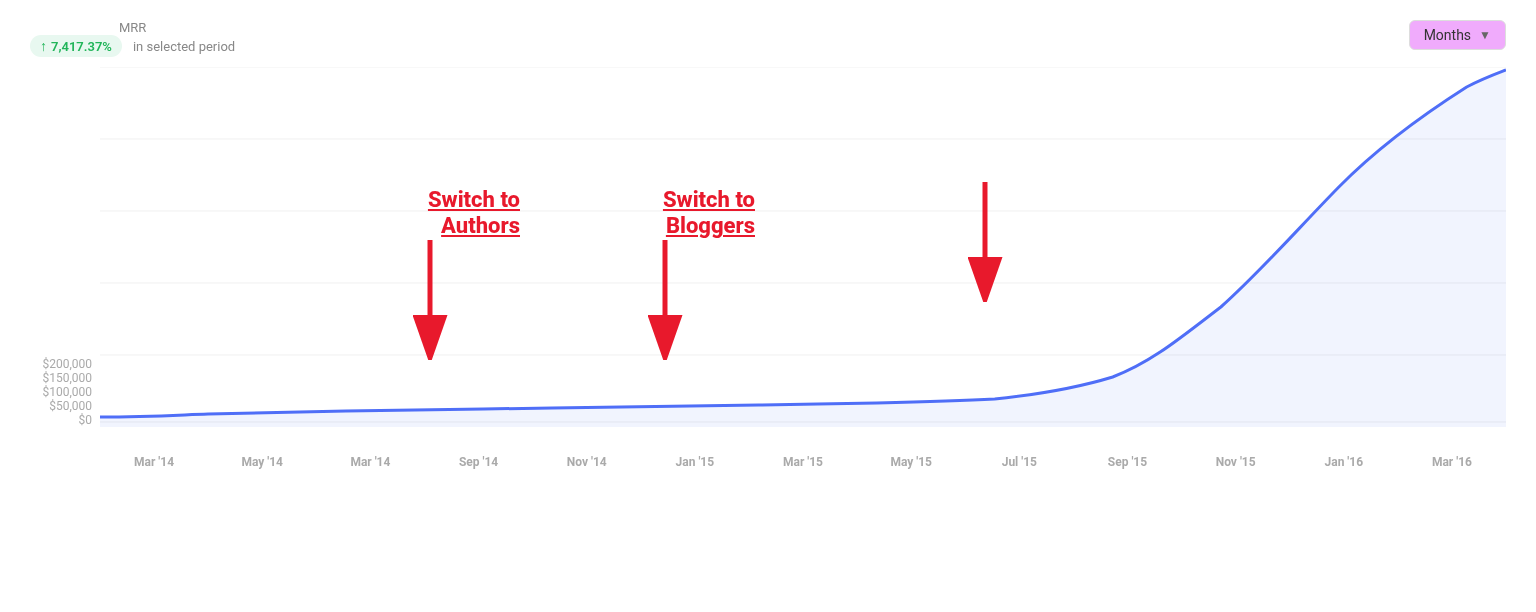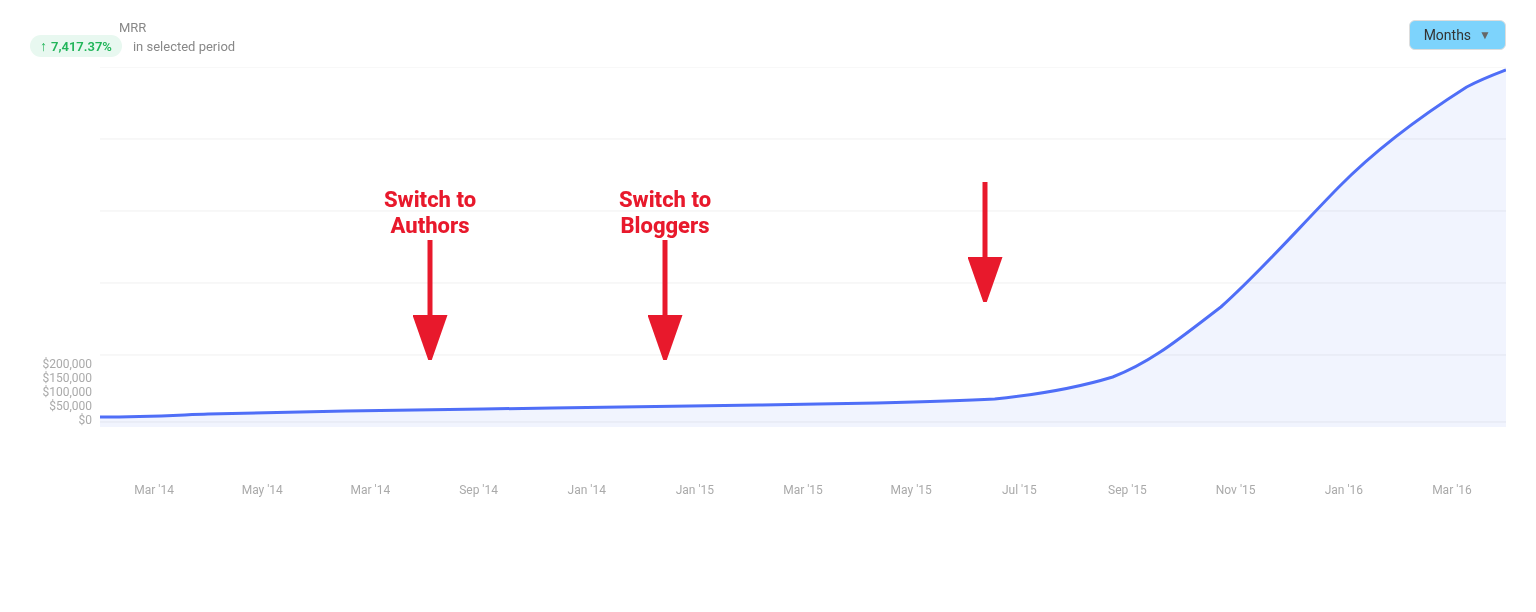--- a/index.html
+++ b/index.html
@@ -56,21 +56,21 @@
     .months-dropdown {
       display: flex;
       align-items: center;
       border: 1px solid #ddd;
       border-radius: 6px;
       padding: 6px 14px;
       font-size: 14px;
       color: #333;
       cursor: pointer;
       gap: 8px;
-      background: #7dd3fc;
+      background: #f0abfc;
     }
     .chart-area {
       position: relative;
       margin-top: 10px;
       height: 430px;
     }
     .y-axis-labels {
       position: absolute;
       left: 0;
       top: 0;
@@ -93,40 +93,42 @@
       top: 0;
       height: 360px;
     }
     .x-axis-labels {
       position: absolute;
       left: 70px;
       right: 0;
       bottom: 0;
       height: 50px;
       display: flex;
-      align-items: flex-end;
+      align-items: flex-start;
       padding-top: 8px;
+      font-weight: bold;
     }
     .x-label {
       font-size: 12px;
       color: #aaa;
       text-align: center;
       flex: 1;
     }
     
     .annotation {
       position: absolute;
       pointer-events: none;
     }
     .annotation-text {
       font-size: 22px;
       font-weight: 800;
       color: #e8192c;
       line-height: 1.2;
-      text-align: center;
+      text-align: right;
+      text-decoration: underline;
     }
     svg .grid-line {
       stroke: #f0f0f0;
       stroke-width: 1;
     }
     svg .chart-line {
       stroke: #4f6ef7;
       stroke-width: 3;
       fill: none;
     }
@@ -208,21 +210,21 @@
           C1410,10 1425,5 1430,3
         "></path>
       </svg>
     </div>
 
     <div class="x-axis-labels">
       <span class="x-label">Mar '14</span>
       <span class="x-label">May '14</span>
       <span class="x-label">Mar '14</span>
       <span class="x-label">Sep '14</span>
-      <span class="x-label">Jan '14</span>
+      <span class="x-label">Nov '14</span>
       <span class="x-label">Jan '15</span>
       <span class="x-label">Mar '15</span>
       <span class="x-label">May '15</span>
       <span class="x-label">Jul '15</span>
       <span class="x-label">Sep '15</span>
       <span class="x-label">Nov '15</span>
       <span class="x-label">Jan '16</span>
       <span class="x-label">Mar '16</span>
     </div>
 

